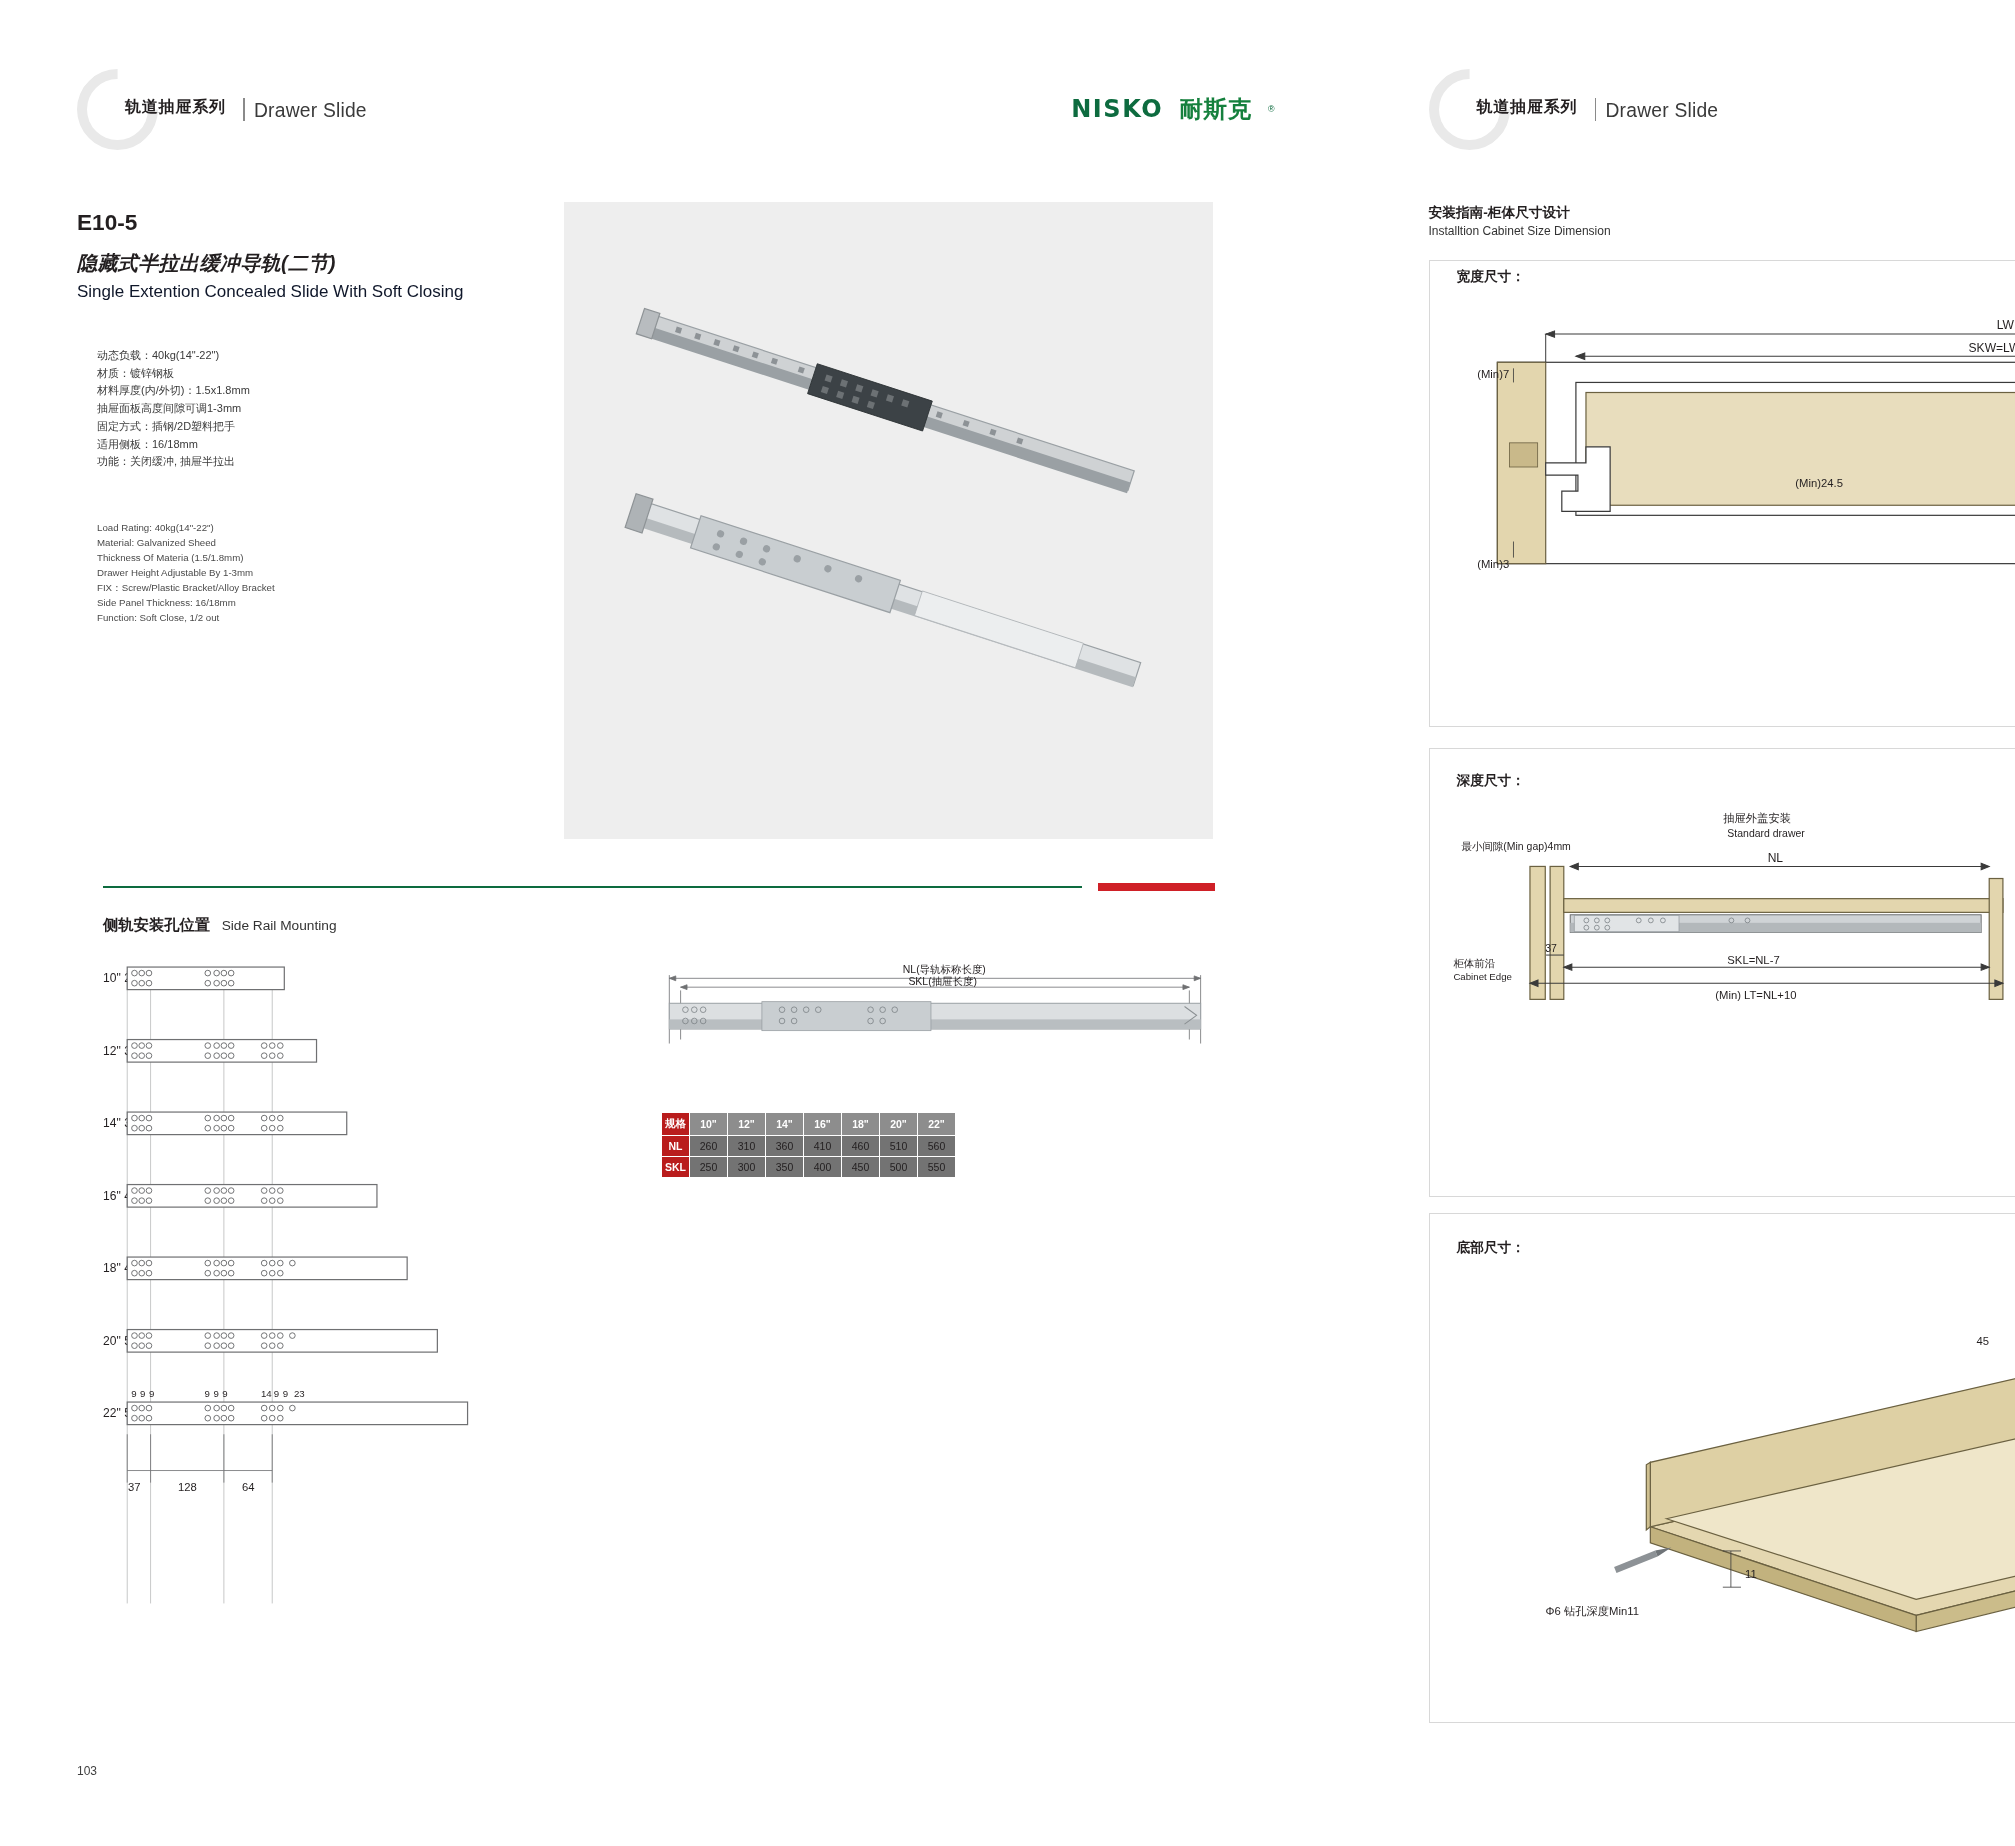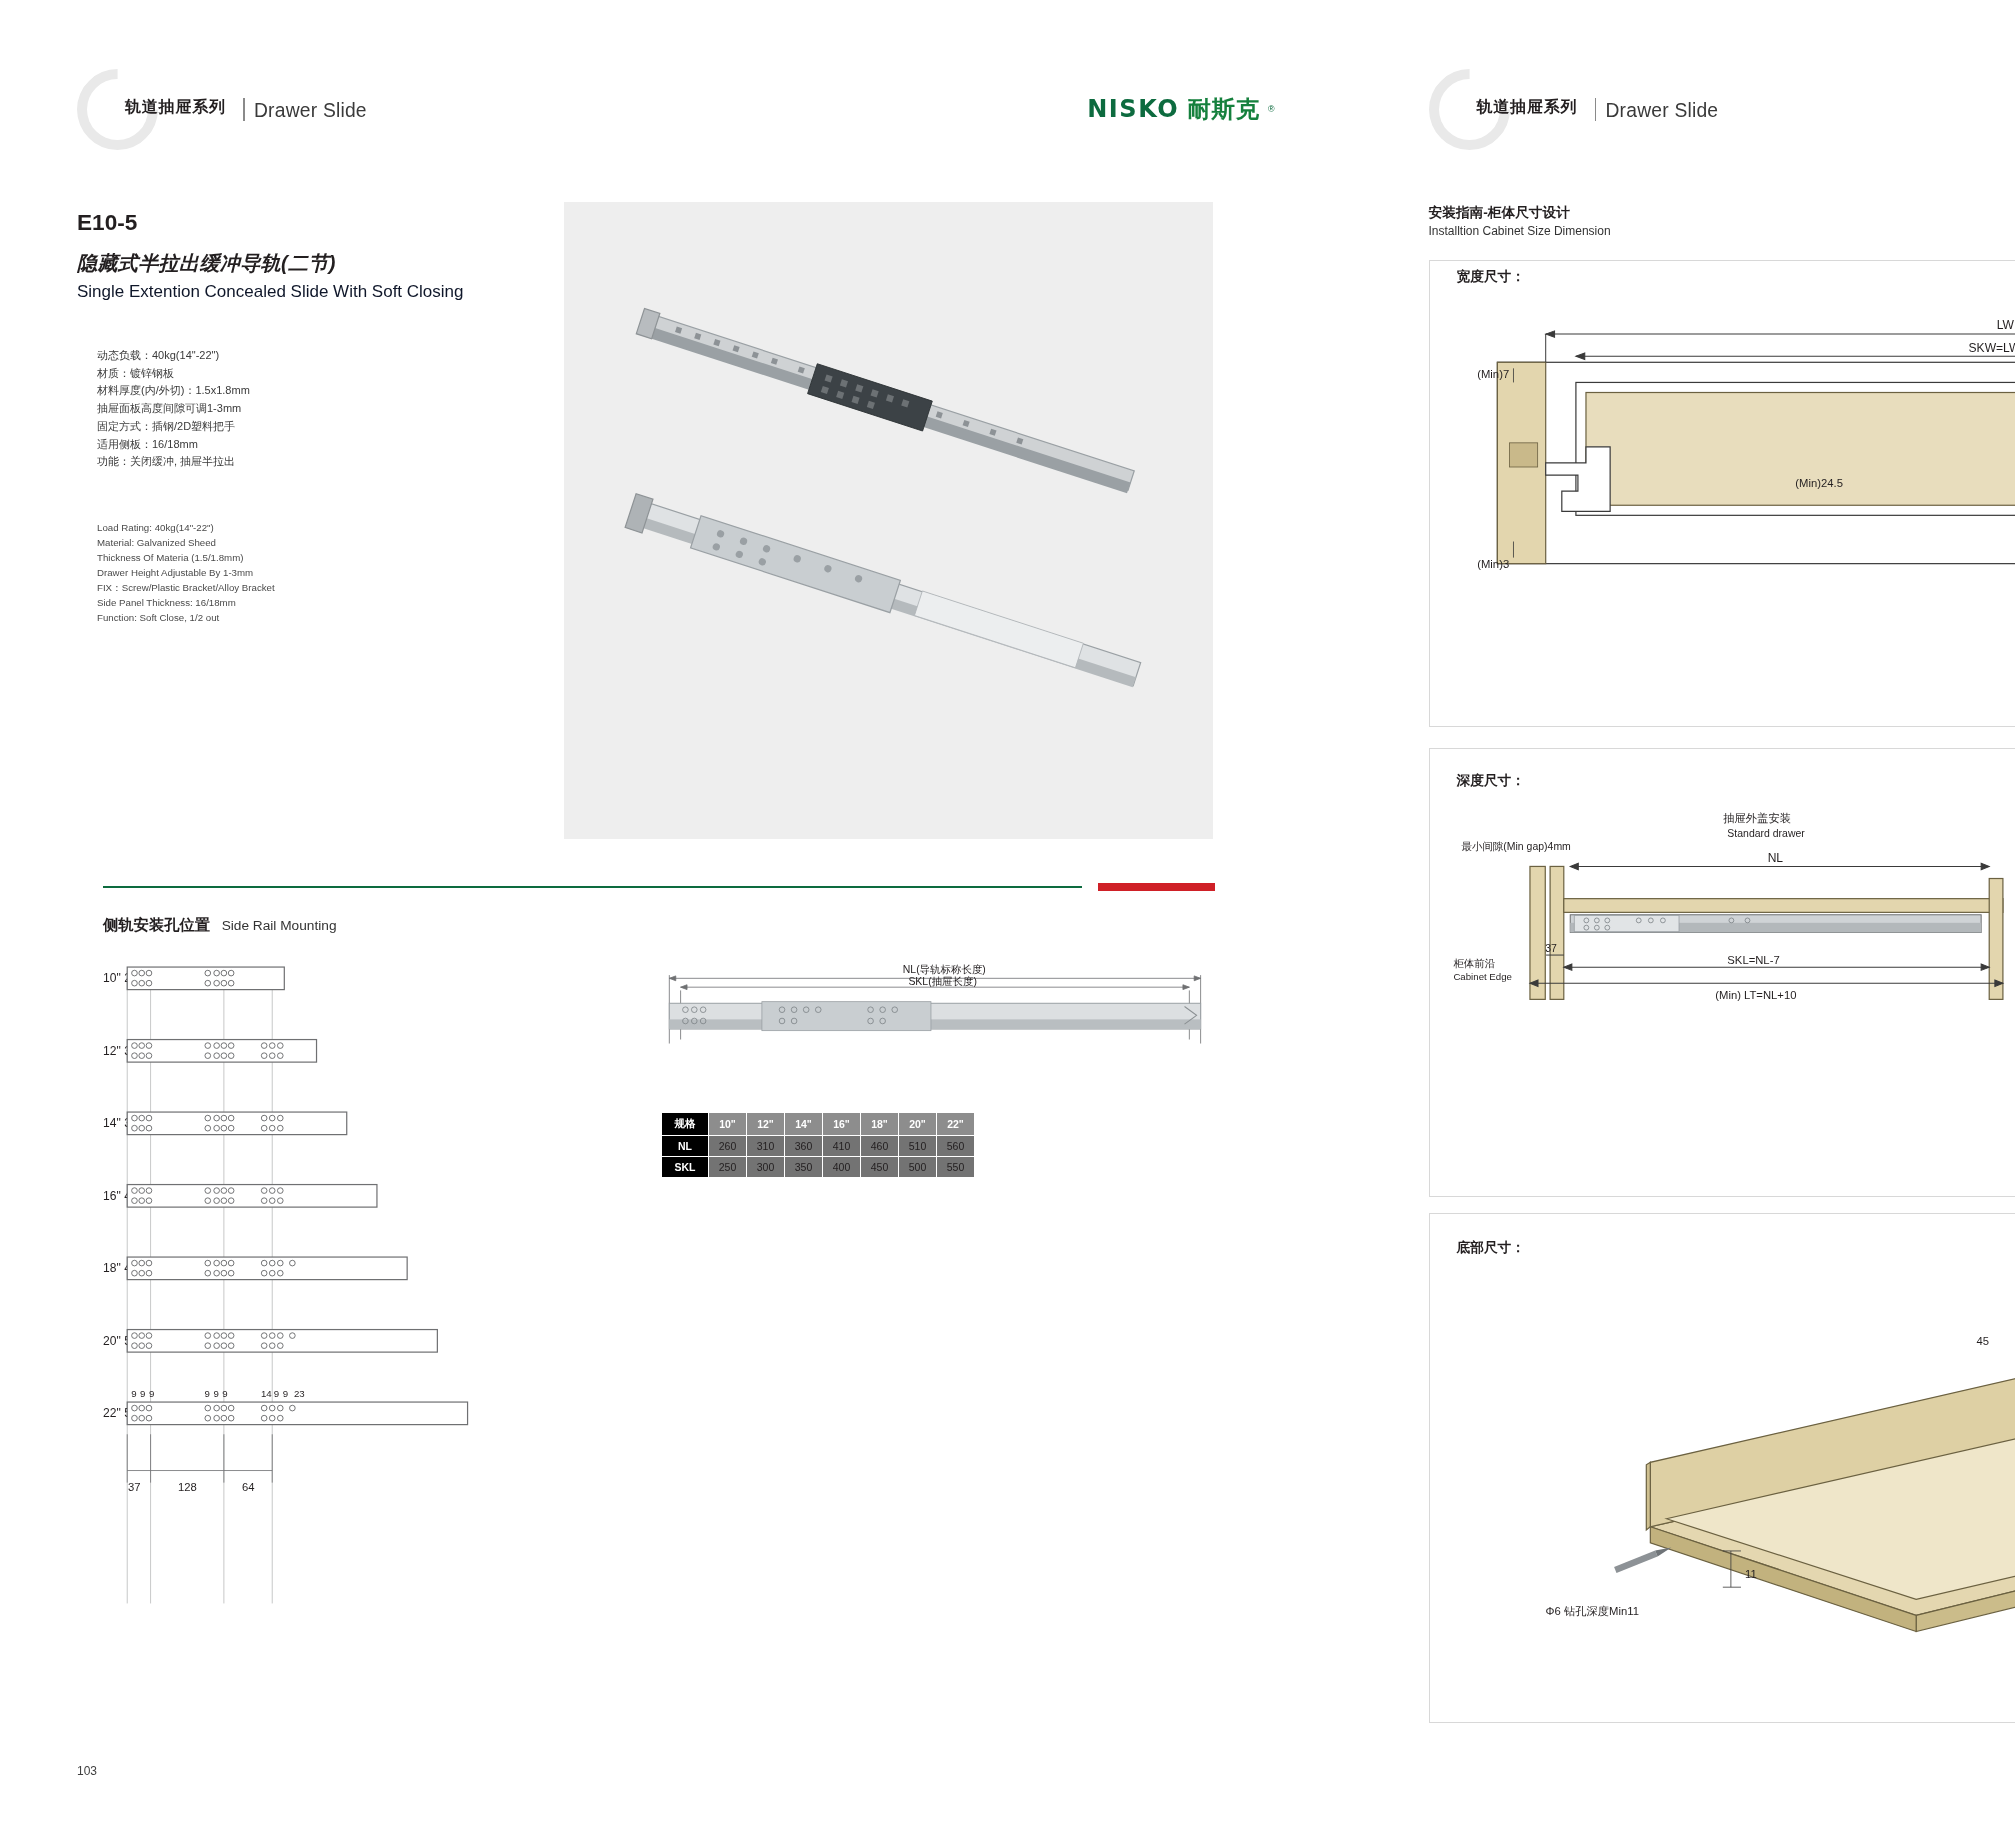--- a/index.html
+++ b/index.html
@@ -28,21 +28,21 @@
     position:absolute; left:48px; top:28px;
     font-size:16px; font-weight:700; letter-spacing:0.8px; color:#231f20;
   }
   .hdr .bar {
     position:absolute; left:166px; top:29px; width:1.6px; height:23.4px; background:#8a8a8a;
   }
   .hdr .en {
     position:absolute; left:177px; top:31px;
     font-size:19.3px; color:#3a3a3a; letter-spacing:0.2px;
   }
-  .hdr .logo { position:absolute; right:0; top:24px; display:flex; align-items:center; gap:8px;}
+  .hdr .logo { position:absolute; right:0; top:24px; display:flex; align-items:center; gap:16px;}
   .logo .nisko {
     font-size:24px; font-weight:800; letter-spacing:1.6px; color:#0d6b3f;
     font-family:"DejaVu Sans", sans-serif;
   }
   .logo .cnlogo { font-size:23.4px; font-weight:800; color:#15803d; letter-spacing:0.8px;}
   .logo .reg { font-size:8.9px; vertical-align:super; color:#0d6b3f;}
 
   
   .code { position:absolute; left:77px; top:210px; font-size:22.6px; font-weight:700; }
   .title-cn { position:absolute; left:77px; top:250px; font-size:20px; font-weight:700; letter-spacing:0.4px;font-style:italic;}
@@ -63,21 +63,21 @@
 
   .sec-title { position:absolute; left:103px; top:915px; font-size:15.3px; font-weight:700; }
   .sec-title .en { font-weight:400; font-size:13.7px; color:#333; margin-left:7.3px;}
 
   .mount-chart { position:absolute; left:103px; top:959px; width:564px; height:725px; }
 
   .dims { position:absolute; left:661px; top:959px; width:556px; height:250px;}
   .tbl { position:absolute; left:661px; top:1112px; font-size:10.5px; border-collapse:collapse;}
   .tbl td { border:1.2px solid #ffffff; text-align:center; padding:4px 0; width:38px;}
   .tbl td.hd { background:#8d8d8d; color:#fff; font-weight:700; }
-  .tbl td.rh { background:#000000; color:#fff; font-weight:700; width:47px;}
+  .tbl td.rh { background:#b91c1c; color:#fff; font-weight:700; width:28px;}
   .tbl td.val { background:#737373; color:#231f20; }
 
   .pgno { position:absolute; bottom:69px; font-size:12px; color:#404040; }
   .pgno.l { left:77px; }
 
   
   .inst-cn { position:absolute; left:750px; top:204px; font-size:13.7px; font-weight:700;}
   .inst-en { position:absolute; left:750px; top:224px; font-size:12px; color:#333;}
 
   .box { position:absolute; border:0.8px solid #d8d8d8; background:#fff; }

